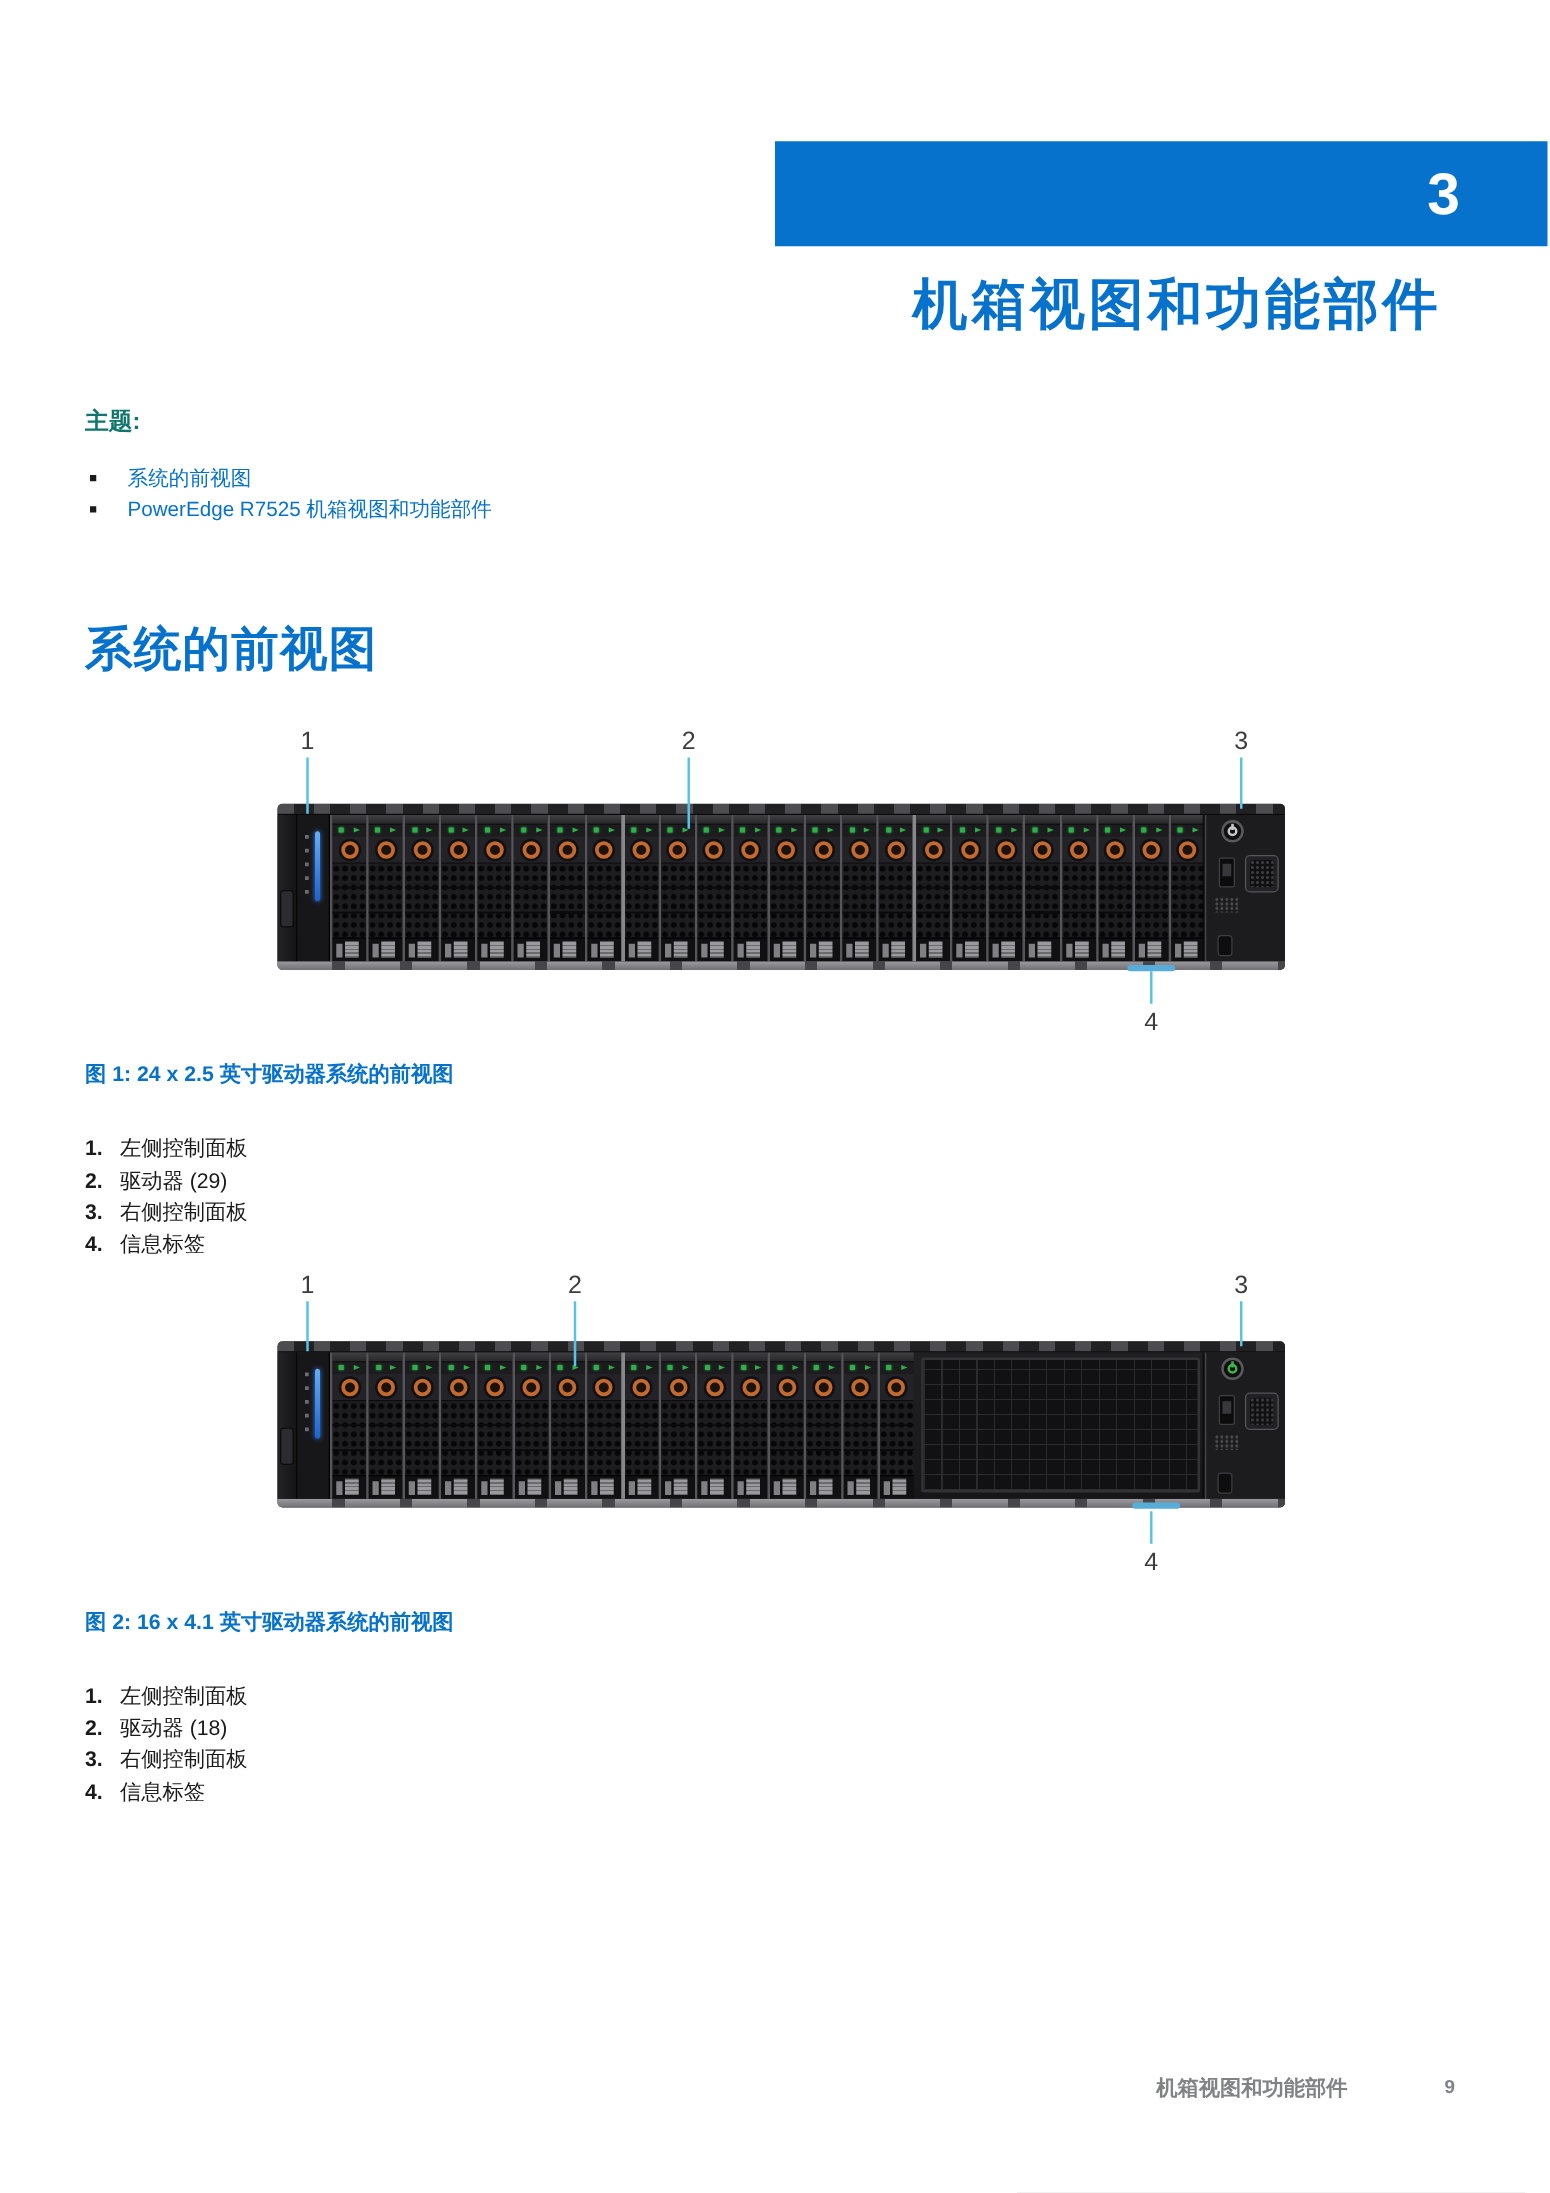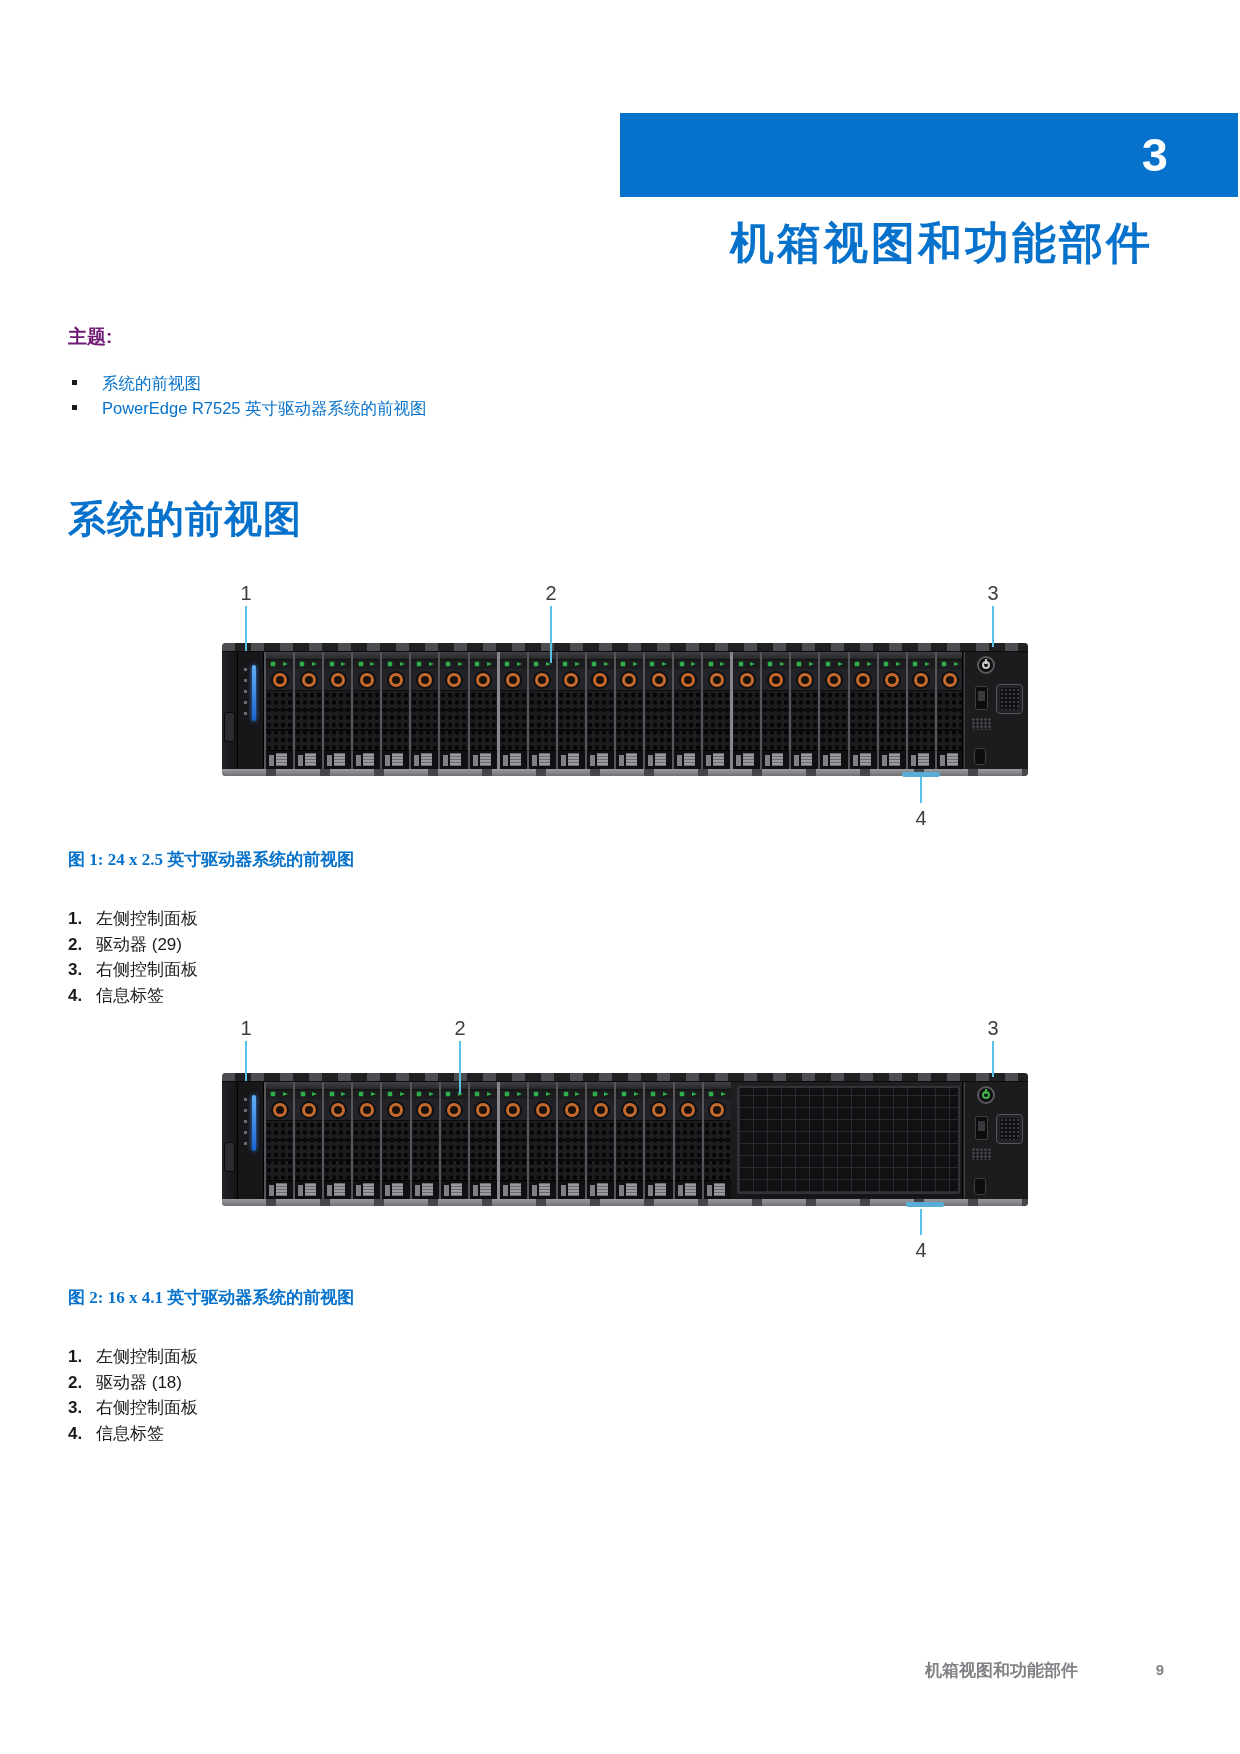--- a/index.html
+++ b/index.html
@@ -14,21 +14,21 @@
   #page{position:relative;width:1240px;height:1754px;background:#ffffff;margin:0 auto;overflow:hidden;}
 
   
   .chap-band{position:absolute;left:620px;top:113px;width:618px;height:84px;background:var(--accent);}
   .chap-num{position:absolute;right:70px;top:0;height:84px;line-height:84px;color:#fff;font-size:47px;font-weight:bold;}
 
   
   .doc-title{position:absolute;top:214px;right:87px;color:var(--accent);font-size:44px;font-weight:bold;letter-spacing:3px;white-space:nowrap;}
 
   
-  .topics-label{position:absolute;left:68px;top:324px;font-size:19px;font-weight:bold;color:#701a75;}
+  .topics-label{position:absolute;left:68px;top:324px;font-size:19px;font-weight:bold;color:#0f766e;}
   .topics{position:absolute;left:68px;top:371px;width:700px;list-style:none;}
   .topics li{position:relative;padding-left:34px;line-height:24.6px;font-size:16.5px;}
   .topics .blt{position:absolute;left:4px;top:9px;width:5px;height:5px;background:#1a1a1a;display:block;}
   .topics a{color:var(--accent);text-decoration:none;cursor:pointer;}
 
   .section-heading{position:absolute;left:68px;top:494px;color:var(--accent);font-size:38px;font-weight:bold;letter-spacing:1px;}
 
   
   .callout-num{position:absolute;transform:translateX(-50%);font-size:20px;color:#3d3d3d;line-height:24px;}
   .leader{position:absolute;width:2px;background:var(--leader);}
@@ -62,21 +62,21 @@
   .pwr b{position:absolute;left:50%;top:1px;width:2px;height:5px;transform:translateX(-50%);background:#888;}
   .usb{position:absolute;left:12px;top:34px;width:13px;height:24px;background:#0c0c0d;border:1px solid #3f3f43;border-radius:2px;}
   .usb i{position:absolute;left:2px;top:4px;width:7px;height:10px;background:#38383c;}
   .vga{position:absolute;left:33px;top:32px;width:27px;height:30px;background:#222226;border:1px solid #55555a;border-radius:4px;}
   .vga i{position:absolute;left:3px;top:3px;width:19px;height:22px;background:#101012;border-radius:3px;background-image:radial-gradient(circle at 2px 2px,#3c3c41 1px,transparent 1.3px);background-size:4px 4px;}
   .vents{position:absolute;left:9px;top:66px;width:20px;height:12px;background-image:radial-gradient(circle at 1.5px 1.5px,#4a4a4f 1px,transparent 1.4px);background-size:4px 3.6px;}
   .musb{position:absolute;left:11px;top:96px;width:12px;height:17px;border:1px solid #3e3e42;border-radius:3px;background:#0d0d0e;}
   .blank-panel{position:absolute;top:13px;height:108px;background-color:#111113;border:2px solid #323237;border-radius:2px;background-image:repeating-linear-gradient(90deg,#2a2a2f 0 1px,transparent 1px 14px),repeating-linear-gradient(0deg,#2a2a2f 0 1px,transparent 1px 12px);}
   .info-tag{position:absolute;bottom:-1px;width:38px;height:5px;background:#57ADD8;border-radius:2px;}
 
-  .figcaption{position:absolute;left:68px;color:var(--accent);font-size:17px;font-weight:bold;white-space:nowrap;font-family:Liberation Serif, serif;}
+  .figcaption{position:absolute;left:68px;color:var(--accent);font-size:17px;font-weight:bold;white-space:nowrap;}
   .legend{position:absolute;left:68px;width:500px;}
   .legend-row{display:flex;line-height:25.5px;font-size:17px;color:#1a1a1a;}
   .legend-row .ln{width:28px;font-weight:bold;flex:none;}
 
   .footer-title{position:absolute;top:1659px;right:162px;font-size:17px;font-weight:bold;color:var(--footer);}
   .footer-page{position:absolute;top:1661px;right:76px;font-size:15px;font-weight:bold;color:var(--footer);}
 </style>
 </head>
 <body>
 
@@ -85,21 +85,21 @@
   <div class="chap-band">
     <span class="chap-num">3</span>
   </div>
 
   <div class="doc-title">机箱视图和功能部件</div>
 
   <div class="topics-label">主题:</div>
 
   <ul class="topics">
     <li><span class="blt"></span><a>系统的前视图</a></li>
-    <li><span class="blt"></span><a>PowerEdge R7525 英寸驱动器系统的前视图</a></li>
+    <li><span class="blt"></span><a>PowerEdge R7525 机箱视图和功能部件</a></li>
   </ul>
 
   <div class="section-heading">系统的前视图</div>
 
   <div id="figures-mount">
       <div>
         <div class="chassis" style="top: 643px;">
           <div class="rail-top"></div>
           <div class="ear">
             <i></i>

